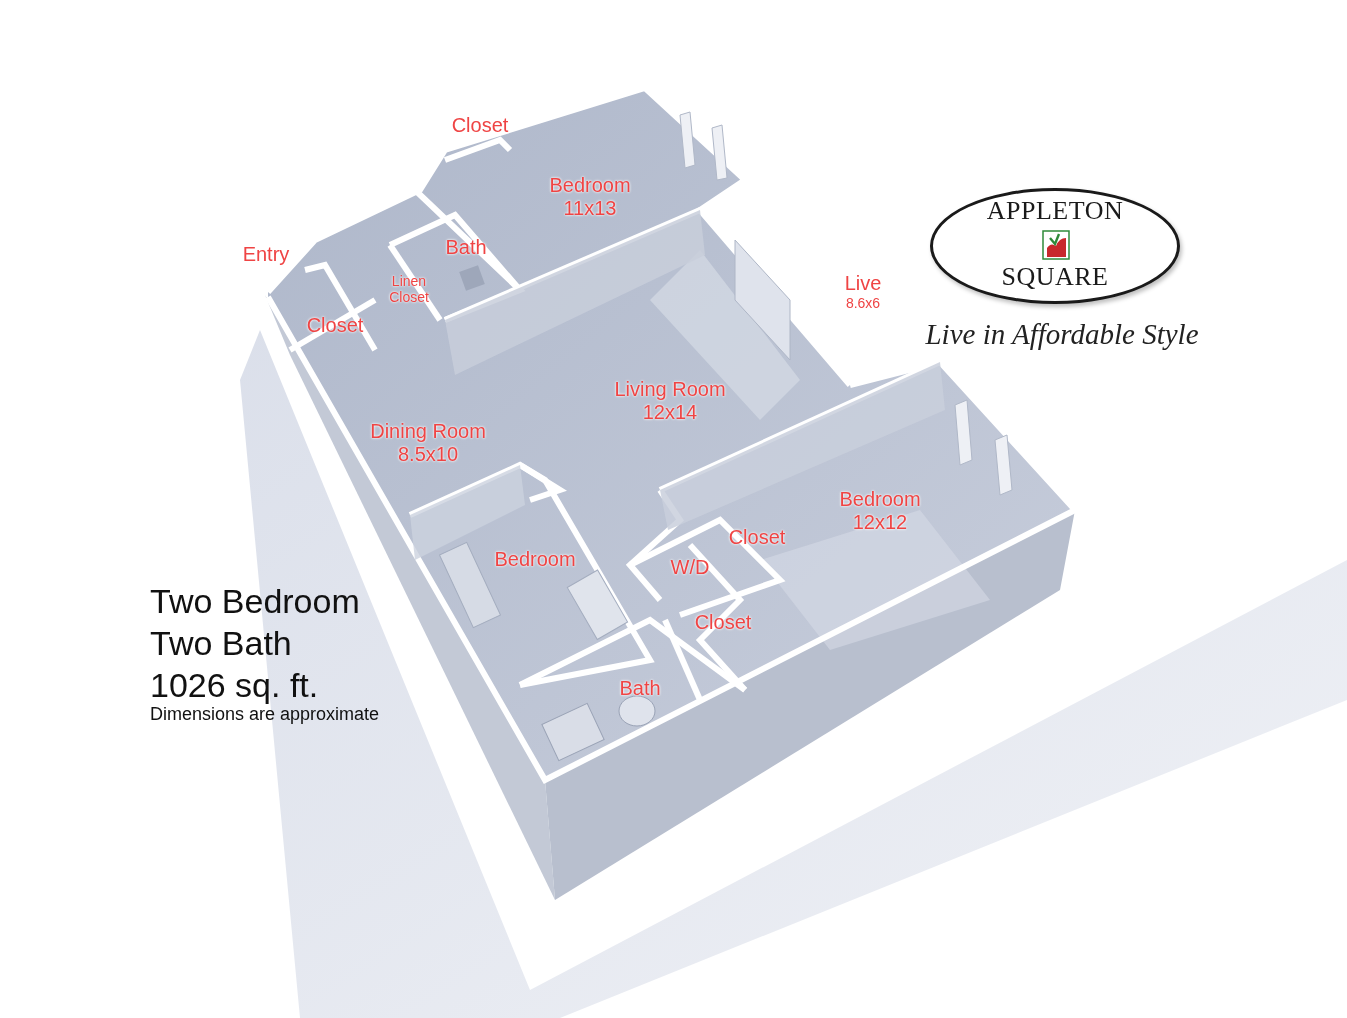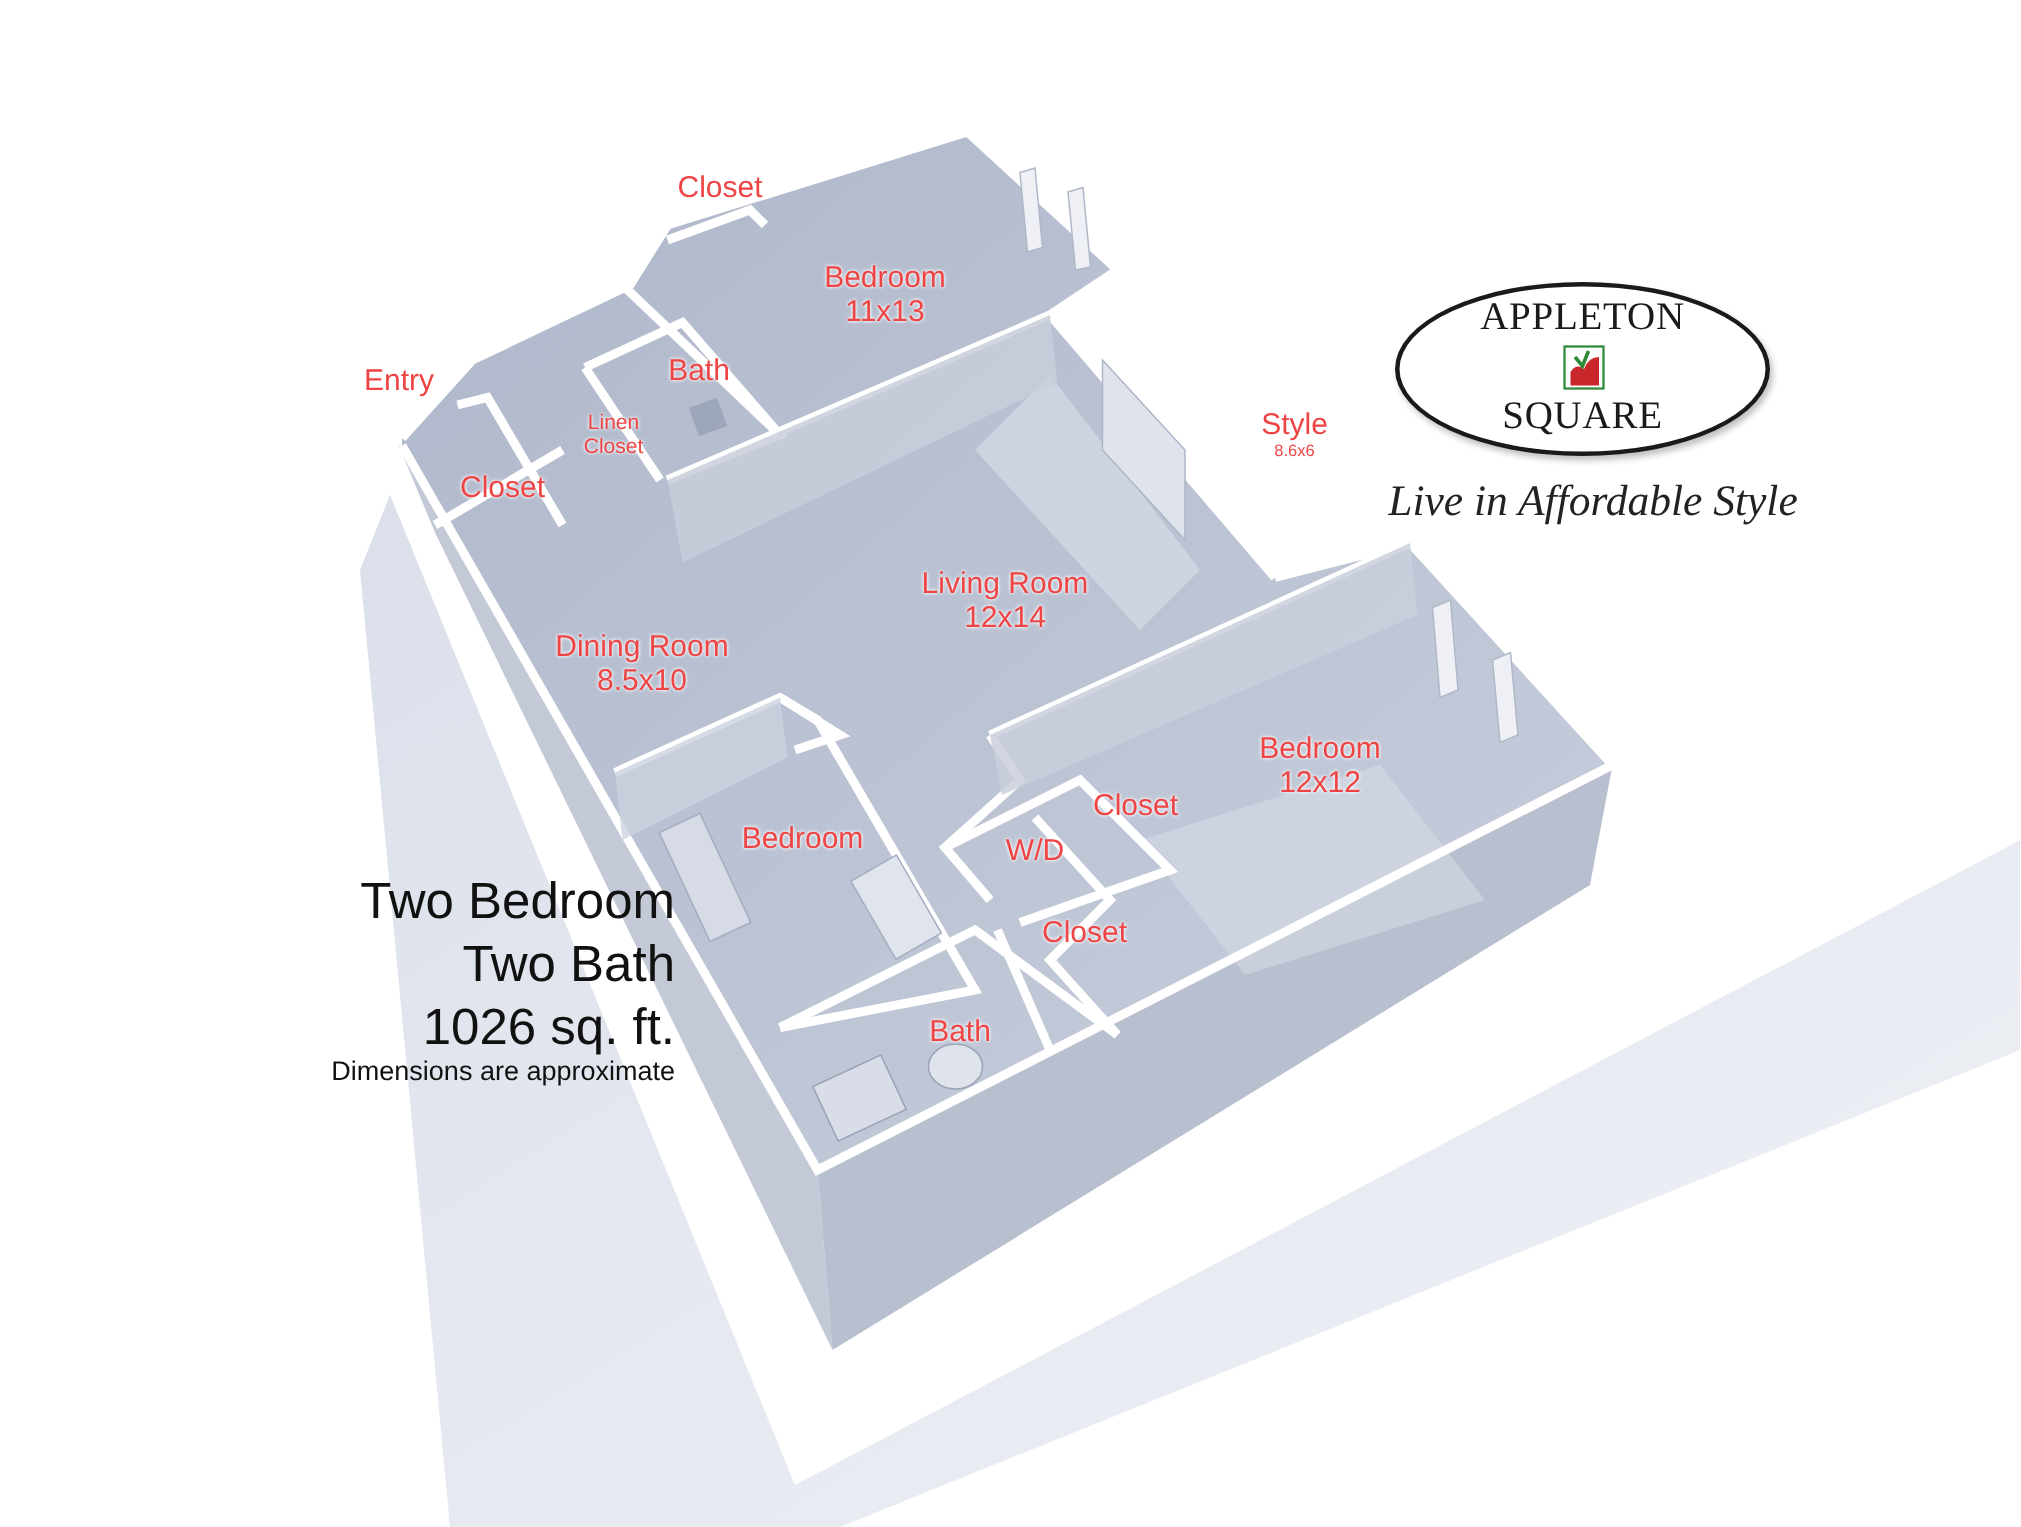--- a/index.html
+++ b/index.html
@@ -6,22 +6,22 @@
   body { width:1347px; height:1018px; position:relative; overflow:hidden;
          background:#ffffff; font-family:"Liberation Sans", sans-serif; }
   #stage { position:absolute; left:0; top:0; width:1347px; height:1018px; }
   .lbl { position:absolute; color:#ef4444; font-family:"Liberation Sans", sans-serif;
          text-align:center; white-space:nowrap; line-height:1.15;
          text-shadow:0 0 3px rgba(255,255,255,0.9), 0 0 2px rgba(255,255,255,0.9); }
   .lbl .name { font-size:20px; display:block; }
   .lbl .dim { font-size:20px; display:block; }
   .lbl.small .name { font-size:14px; }
   .lbl.small .dim { font-size:14px; }
-  .lbl.deck .dim { font-size:11px; }
-  #summary { position:absolute; left:150px; top:580px; width:300px; text-align:right; color:#111; }
+  .lbl.deck .dim { font-size:14px; }
+  #summary { position:absolute; left:150px; top:580px; width:300px; text-align:left; color:#111; }
   #summary .big { font-size:34px; line-height:42px; display:block; }
   #summary .note { font-size:18px; display:block; margin-top:-2px; }
   #logo { position:absolute; left:930px; top:188px; width:250px; height:116px; }
   #logo .oval { position:absolute; inset:0; border:3px solid #1a1a1a; border-radius:50%;
                 background:#fff; box-shadow:2px 3px 4px rgba(0,0,0,0.25); }
   #logo .line1, #logo .line2 { position:absolute; left:0; right:0; text-align:center;
                 font-family:"Liberation Serif", serif; font-size:26px; color:#1a1a1a; letter-spacing:0.5px; }
   #logo .line1 { top:8px; }
   #logo .line2 { top:74px; }
   #logo .mark { position:absolute; left:112px; top:42px; width:28px; height:30px; }
@@ -109,21 +109,21 @@
     <span class="name">Bath</span>
   </div>
   <div class="lbl small" style="left:376px;top:273px;width:66px;">
     <span class="name">Linen</span>
     <span class="dim">Closet</span>
   </div>
   <div class="lbl" style="left:290px;top:314px;width:90px;">
     <span class="name">Closet</span>
   </div>
   <div class="lbl deck" style="left:823px;top:272px;width:80px;">
-    <span class="name">Style</span>
+    <span class="name">Live</span>
     <span class="dim">8.6x6</span>
   </div>
   <div class="lbl" style="left:590px;top:378px;width:160px;">
     <span class="name">Living Room</span>
     <span class="dim">12x14</span>
   </div>
   <div class="lbl" style="left:348px;top:420px;width:160px;">
     <span class="name">Dining Room</span>
     <span class="dim">8.5x10</span>
   </div>

